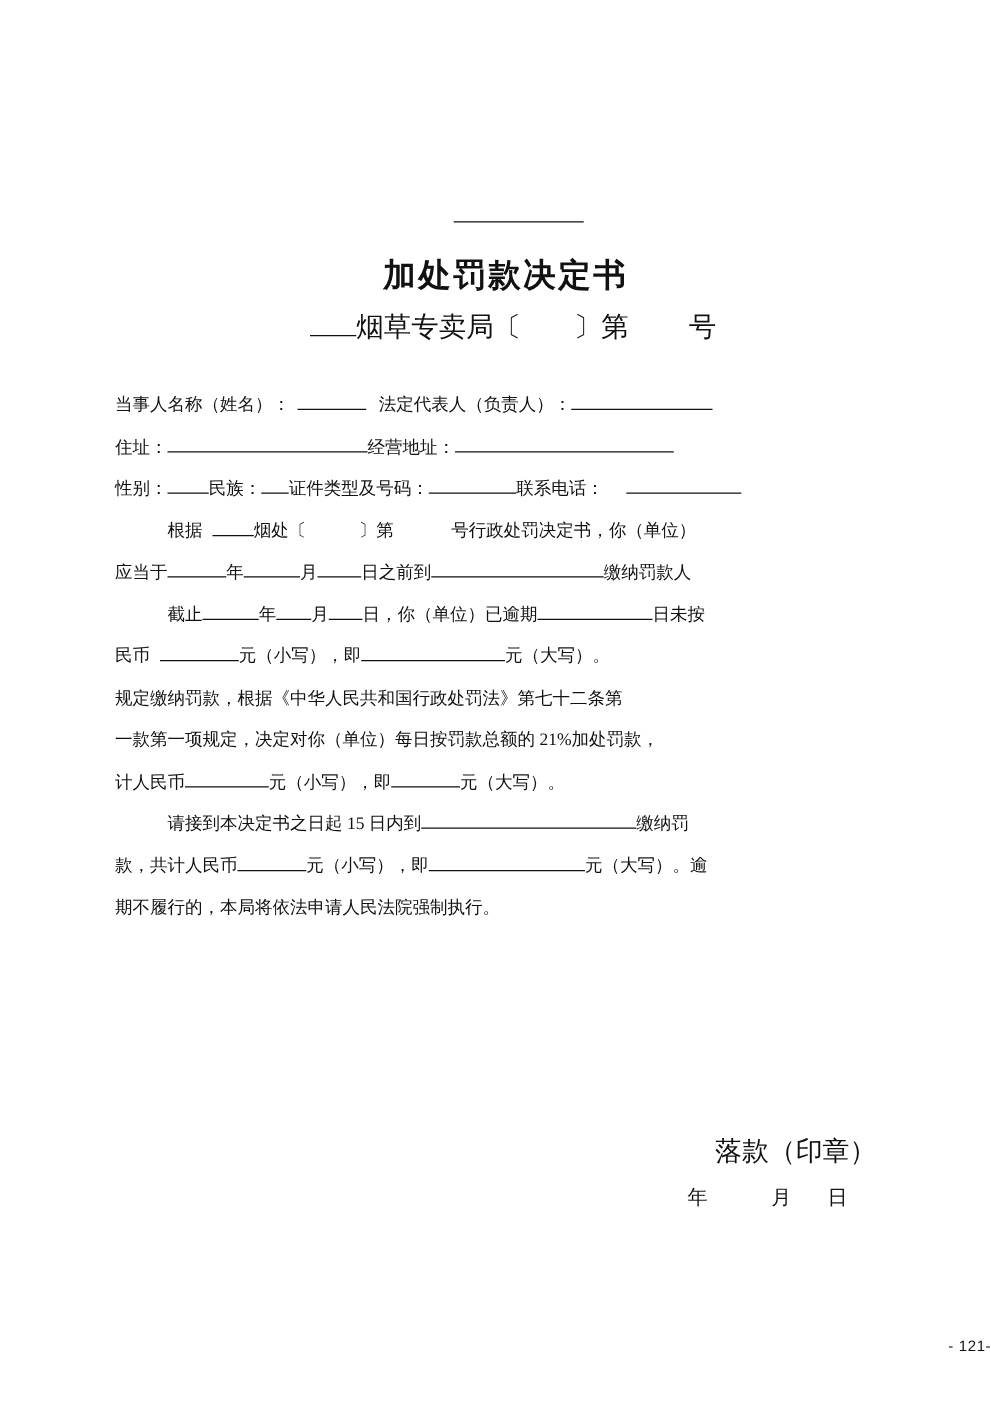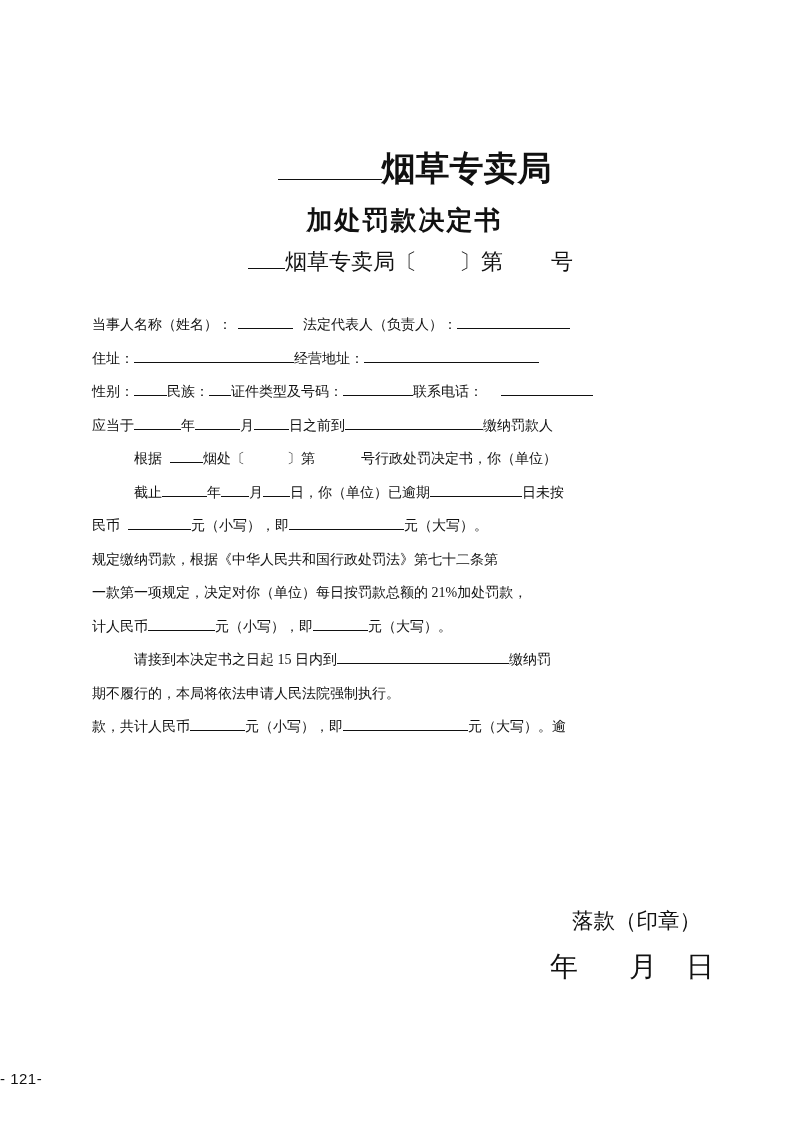--- a/index.html
+++ b/index.html
@@ -48,59 +48,59 @@
     height:0.92em;
   }
   .gap{display:inline-block;height:0.92em;}
   
   .seal-line{
     position:absolute;left:572px;top:906px;
     font-size:21.5px;white-space:nowrap;
   }
   .date-line{
     position:absolute;left:550px;top:948px;
-    font-size:28px;white-space:nowrap;
+    font-size:16px;white-space:nowrap;
   }
   .date-line .m{margin-left:51px;}
   .date-line .d{margin-left:29px;}
   
   .page-number{
     position:absolute;top:1070px;left:0;right:0;
-    text-align:left;
+    text-align:right;
     font-family:"Liberation Sans","DejaVu Sans",sans-serif;
-    font-size:15px;letter-spacing:0.5px;
+    font-size:12px;letter-spacing:0.5px;
   }
 </style>
 </head>
 <body>
 
 <div class="page">
 
   <div class="bureau-line">
-    <span class="blank" id="bureau-blank" style="width: 104px;"></span><span>烟草专卖局</span>
+    <span class="blank" id="bureau-blank" style="width: 104px;"></span>
   </div>
 
   <div class="doc-type-line">加处罚款决定书</div>
 
   <div class="doc-no-line" id="doc-no-line"><span class="blank" style="width: 37px;"></span><span>烟草专卖局〔</span><span class="gap" style="width: 42px;"></span><span>〕第</span><span class="gap" style="width: 48px;"></span><span>号</span></div>
 
   <div class="form-body" id="form-body">
       <div class="form-line"><span>当事人名称（姓名）：</span><span class="gap" style="width: 6px;"></span><span class="blank" style="width: 55px;"></span><span class="gap" style="width: 10px;"></span><span>法定代表人（负责人）：</span><span class="blank" style="width: 113px;"></span></div>
       <div class="form-line"><span>住址：</span><span class="blank" style="width: 160px;"></span><span>经营地址：</span><span class="blank" style="width: 175px;"></span></div>
       <div class="form-line"><span>性别：</span><span class="blank" style="width: 33px;"></span><span>民族：</span><span class="blank" style="width: 22px;"></span><span>证件类型及号码：</span><span class="blank" style="width: 70px;"></span><span>联系电话：</span><span class="gap" style="width: 18px;"></span><span class="blank" style="width: 92px;"></span></div>
+      <div class="form-line indent"><span>根据</span><span class="gap" style="width: 8px;"></span><span class="blank" style="width: 33px;"></span><span>烟处〔</span><span class="gap" style="width: 42px;"></span><span>〕第</span><span class="gap" style="width: 46px;"></span><span>号行政处罚决定书，你（单位）</span></div>
       <div class="form-line"><span>应当于</span><span class="blank" style="width: 47px;"></span><span>年</span><span class="blank" style="width: 45px;"></span><span>月</span><span class="blank" style="width: 35px;"></span><span>日之前到</span><span class="blank" style="width: 138px;"></span><span>缴纳罚款人</span></div>
-      <div class="form-line indent"><span>根据</span><span class="gap" style="width: 8px;"></span><span class="blank" style="width: 33px;"></span><span>烟处〔</span><span class="gap" style="width: 42px;"></span><span>〕第</span><span class="gap" style="width: 46px;"></span><span>号行政处罚决定书，你（单位）</span></div>
       <div class="form-line indent"><span>截止</span><span class="blank" style="width: 45px;"></span><span>年</span><span class="blank" style="width: 28px;"></span><span>月</span><span class="blank" style="width: 27px;"></span><span>日，你（单位）已逾期</span><span class="blank" style="width: 92px;"></span><span>日未按</span></div>
       <div class="form-line"><span>民币</span><span class="gap" style="width: 8px;"></span><span class="blank" style="width: 63px;"></span><span>元（小写），即</span><span class="blank" style="width: 115px;"></span><span>元（大写）。</span></div>
       <div class="form-line"><span>规定缴纳罚款，根据《中华人民共和国行政处罚法》第七十二条第</span></div>
       <div class="form-line"><span>一款第一项规定，决定对你（单位）每日按罚款总额的 21%加处罚款，</span></div>
       <div class="form-line"><span>计人民币</span><span class="blank" style="width: 67px;"></span><span>元（小写），即</span><span class="blank" style="width: 55px;"></span><span>元（大写）。</span></div>
       <div class="form-line indent"><span>请接到本决定书之日起 15 日内到</span><span class="blank" style="width: 172px;"></span><span>缴纳罚</span></div>
+      <div class="form-line"><span>款，共计人民币</span><span class="blank" style="width: 55px;"></span><span>元（小写），即</span><span class="blank" style="width: 125px;"></span><span>元（大写）。逾</span></div>
       <div class="form-line"><span>期不履行的，本局将依法申请人民法院强制执行。</span></div>
-      <div class="form-line"><span>款，共计人民币</span><span class="blank" style="width: 55px;"></span><span>元（小写），即</span><span class="blank" style="width: 125px;"></span><span>元（大写）。逾</span></div>
     </div>
 
   <div class="seal-line">落款（印章）</div>
   <div class="date-line">
     <span class="y">年</span><span class="m">月</span><span class="d">日</span>
   </div>
 
   <div class="page-number">- 121-</div>
 
 </div>

